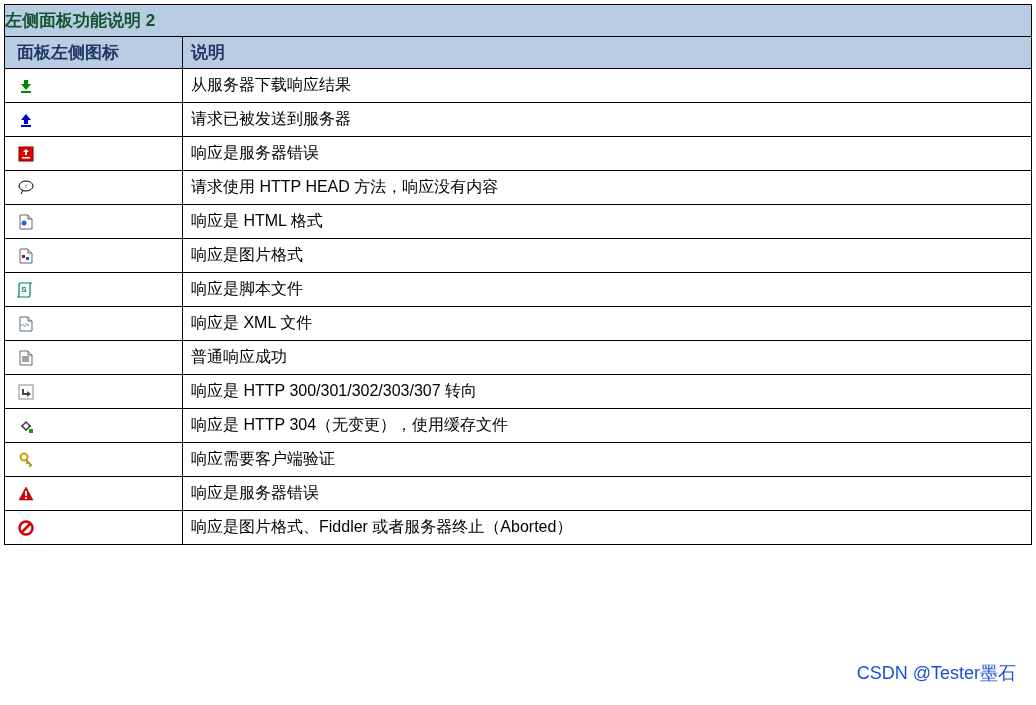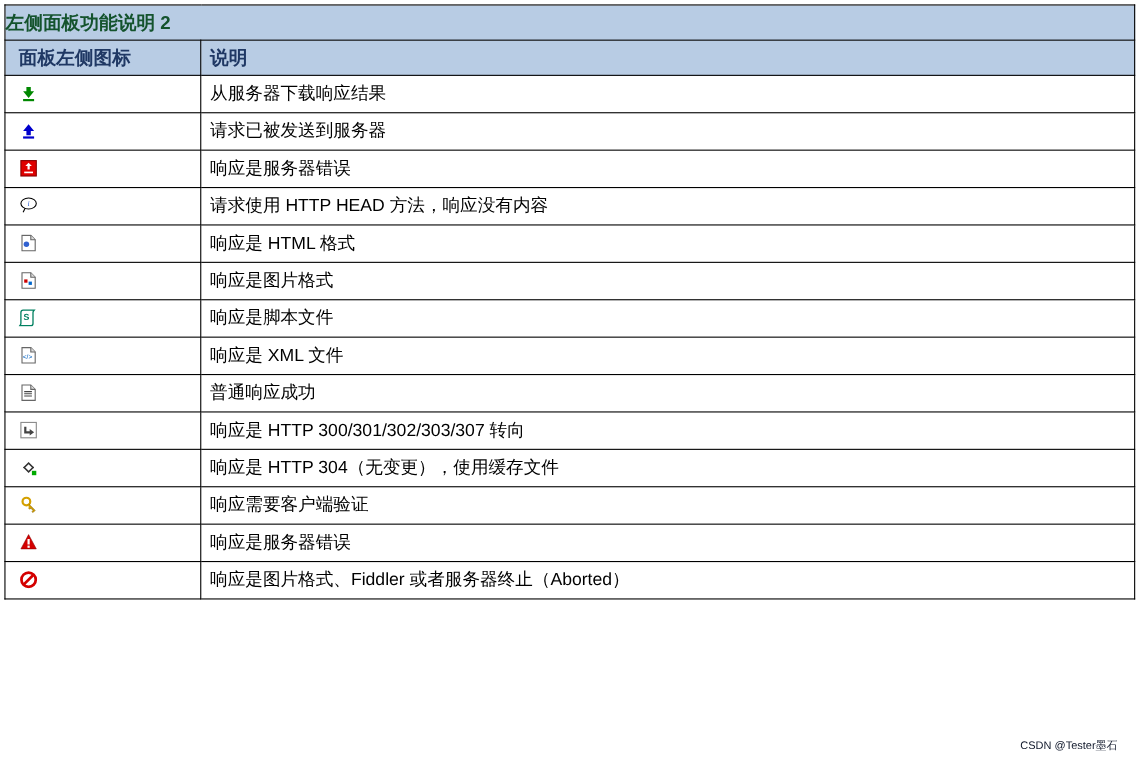--- a/index.html
+++ b/index.html
@@ -48,22 +48,22 @@
       justify-content: center;
       width: 18px;
       height: 18px;
       vertical-align: middle;
     }
     svg { display: block; }
     .watermark {
       position: fixed;
       right: 20px;
       bottom: 20px;
-      color: #0f172a;
-      font-size: 10px;
+      color: #1d4ed8;
+      font-size: 18px;
       font-family: Arial, sans-serif;
       pointer-events: none;
     }
   </style>
 </head>
 <body>
 
 <table class="table">
   <tbody>
       <tr class="title-row">

